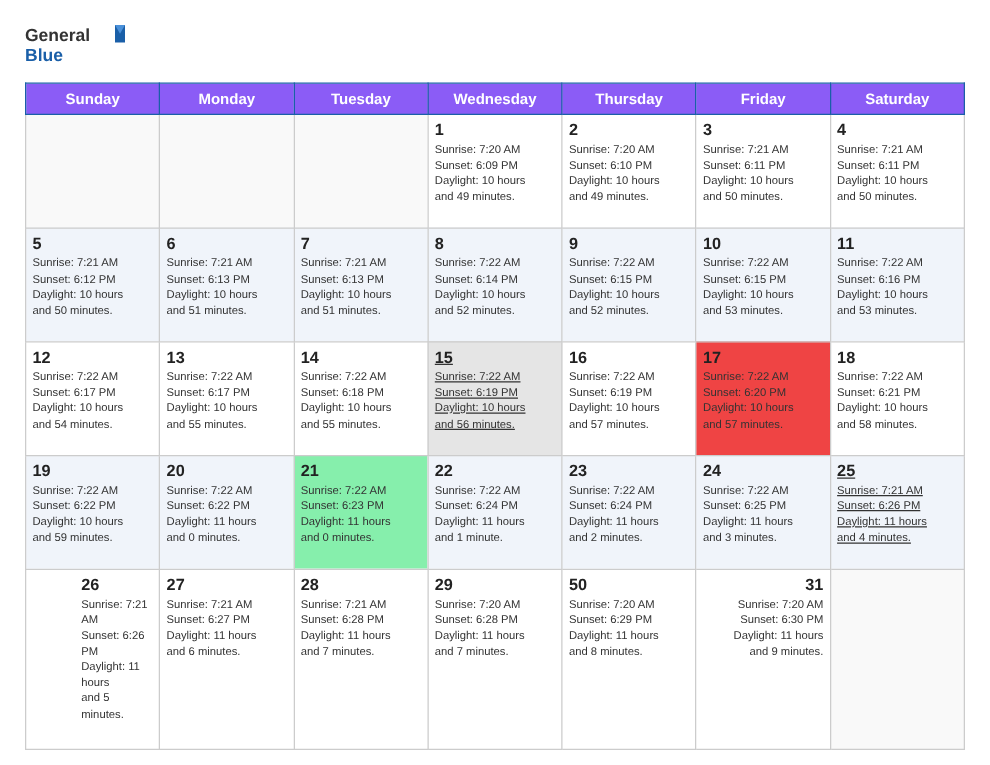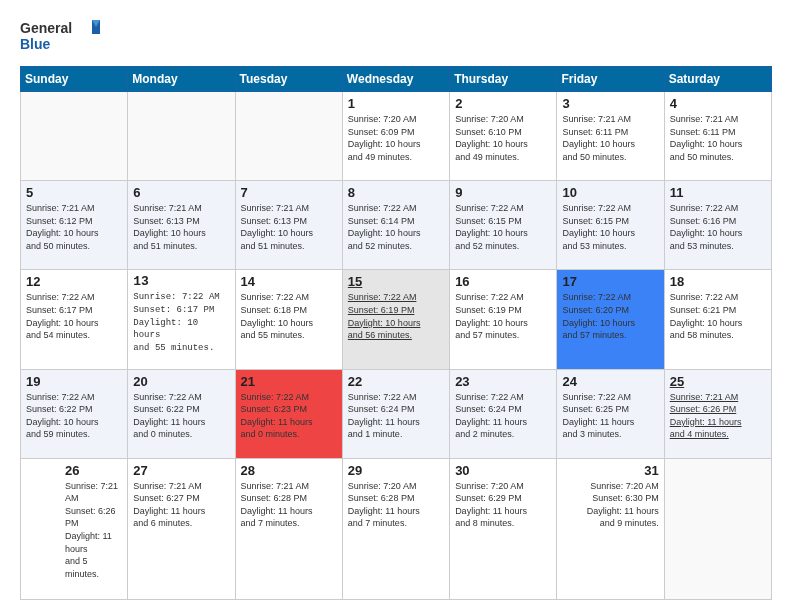--- a/index.html
+++ b/index.html
@@ -42,26 +42,26 @@
       color: #555;
     }
     .calendar {
       flex: 1;
       border: 1px solid #ccc;
       border-collapse: collapse;
       width: 100%;
       table-layout: fixed;
     }
     .calendar th {
-      background-color: #0369a1;
+      background-color: #8b5cf6;
       color: #fff;
       font-size: 12px;
       font-weight: bold;
       padding: 5px 4px;
-      text-align: left;
+      text-align: center;
       border: 1px solid #1a5fa8;
     }
     .calendar td {
       vertical-align: top;
       border: 1px solid #ccc;
       padding: 4px 5px;
       font-size: 9.5px;
       color: #333;
       height: 80px;
     }
@@ -198,21 +198,21 @@
           </td>
         </tr>
         <tr>
           <td style="background: rgb(255, 255, 255);">
             <span class="day-number">12</span>
             <div class="day-info" style="white-space: pre-line;">Sunrise: 7:22 AM
 Sunset: 6:17 PM
 Daylight: 10 hours
 and 54 minutes.</div>
           </td>
-          <td style="background: rgb(255, 255, 255); font-family: Liberation Mono, monospace;">
+          <td style="background: rgb(255, 255, 255);">
             <span class="day-number">13</span>
             <div class="day-info" style="white-space: pre-line;">Sunrise: 7:22 AM
 Sunset: 6:17 PM
 Daylight: 10 hours
 and 55 minutes.</div>
           </td>
           <td style="background: rgb(255, 255, 255);">
             <span class="day-number">14</span>
             <div class="day-info" style="white-space: pre-line;">Sunrise: 7:22 AM
 Sunset: 6:18 PM
@@ -226,21 +226,21 @@
 Daylight: 10 hours
 and 56 minutes.</div>
           </td>
           <td style="background: rgb(255, 255, 255);">
             <span class="day-number">16</span>
             <div class="day-info" style="white-space: pre-line;">Sunrise: 7:22 AM
 Sunset: 6:19 PM
 Daylight: 10 hours
 and 57 minutes.</div>
           </td>
-          <td style="background: #3b82f6; margin-top: 24px;">
+          <td style="background: #ef4444; margin-top: 24px;">
             <span class="day-number">17</span>
             <div class="day-info" style="white-space: pre-line;">Sunrise: 7:22 AM
 Sunset: 6:20 PM
 Daylight: 10 hours
 and 57 minutes.</div>
           </td>
           <td style="background: rgb(255, 255, 255);">
             <span class="day-number">18</span>
             <div class="day-info" style="white-space: pre-line;">Sunrise: 7:22 AM
 Sunset: 6:21 PM
@@ -256,21 +256,21 @@
 Daylight: 10 hours
 and 59 minutes.</div>
           </td>
           <td style="background: rgb(240, 244, 250);">
             <span class="day-number">20</span>
             <div class="day-info" style="white-space: pre-line;">Sunrise: 7:22 AM
 Sunset: 6:22 PM
 Daylight: 11 hours
 and 0 minutes.</div>
           </td>
-          <td style="background: #ef4444;">
+          <td style="background: #86efac;">
             <span class="day-number">21</span>
             <div class="day-info" style="white-space: pre-line;">Sunrise: 7:22 AM
 Sunset: 6:23 PM
 Daylight: 11 hours
 and 0 minutes.</div>
           </td>
           <td style="background: rgb(240, 244, 250);">
             <span class="day-number">22</span>
             <div class="day-info" style="white-space: pre-line;">Sunrise: 7:22 AM
 Sunset: 6:24 PM
@@ -322,21 +322,21 @@
 and 7 minutes.</div>
           </td>
           <td style="background: rgb(255, 255, 255);">
             <span class="day-number">29</span>
             <div class="day-info" style="white-space: pre-line;">Sunrise: 7:20 AM
 Sunset: 6:28 PM
 Daylight: 11 hours
 and 7 minutes.</div>
           </td>
           <td style="background: rgb(255, 255, 255);">
-            <span class="day-number">30</span>
+            <span class="day-number">50</span>
             <div class="day-info" style="white-space: pre-line;">Sunrise: 7:20 AM
 Sunset: 6:29 PM
 Daylight: 11 hours
 and 8 minutes.</div>
           </td>
           <td style="background: rgb(255, 255, 255); text-align: right;">
             <span class="day-number">31</span>
             <div class="day-info" style="white-space: pre-line;">Sunrise: 7:20 AM
 Sunset: 6:30 PM
 Daylight: 11 hours

